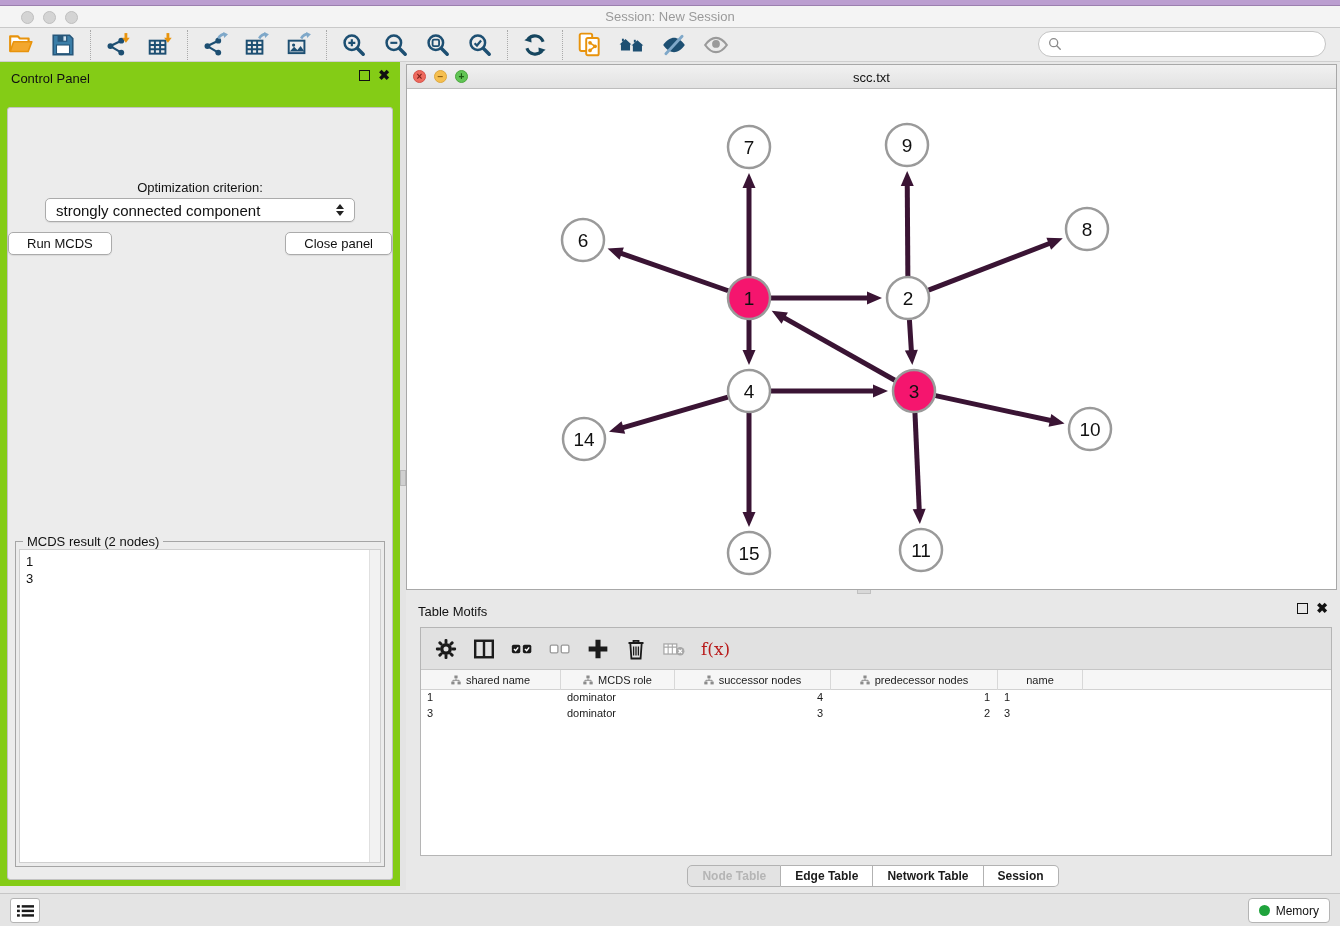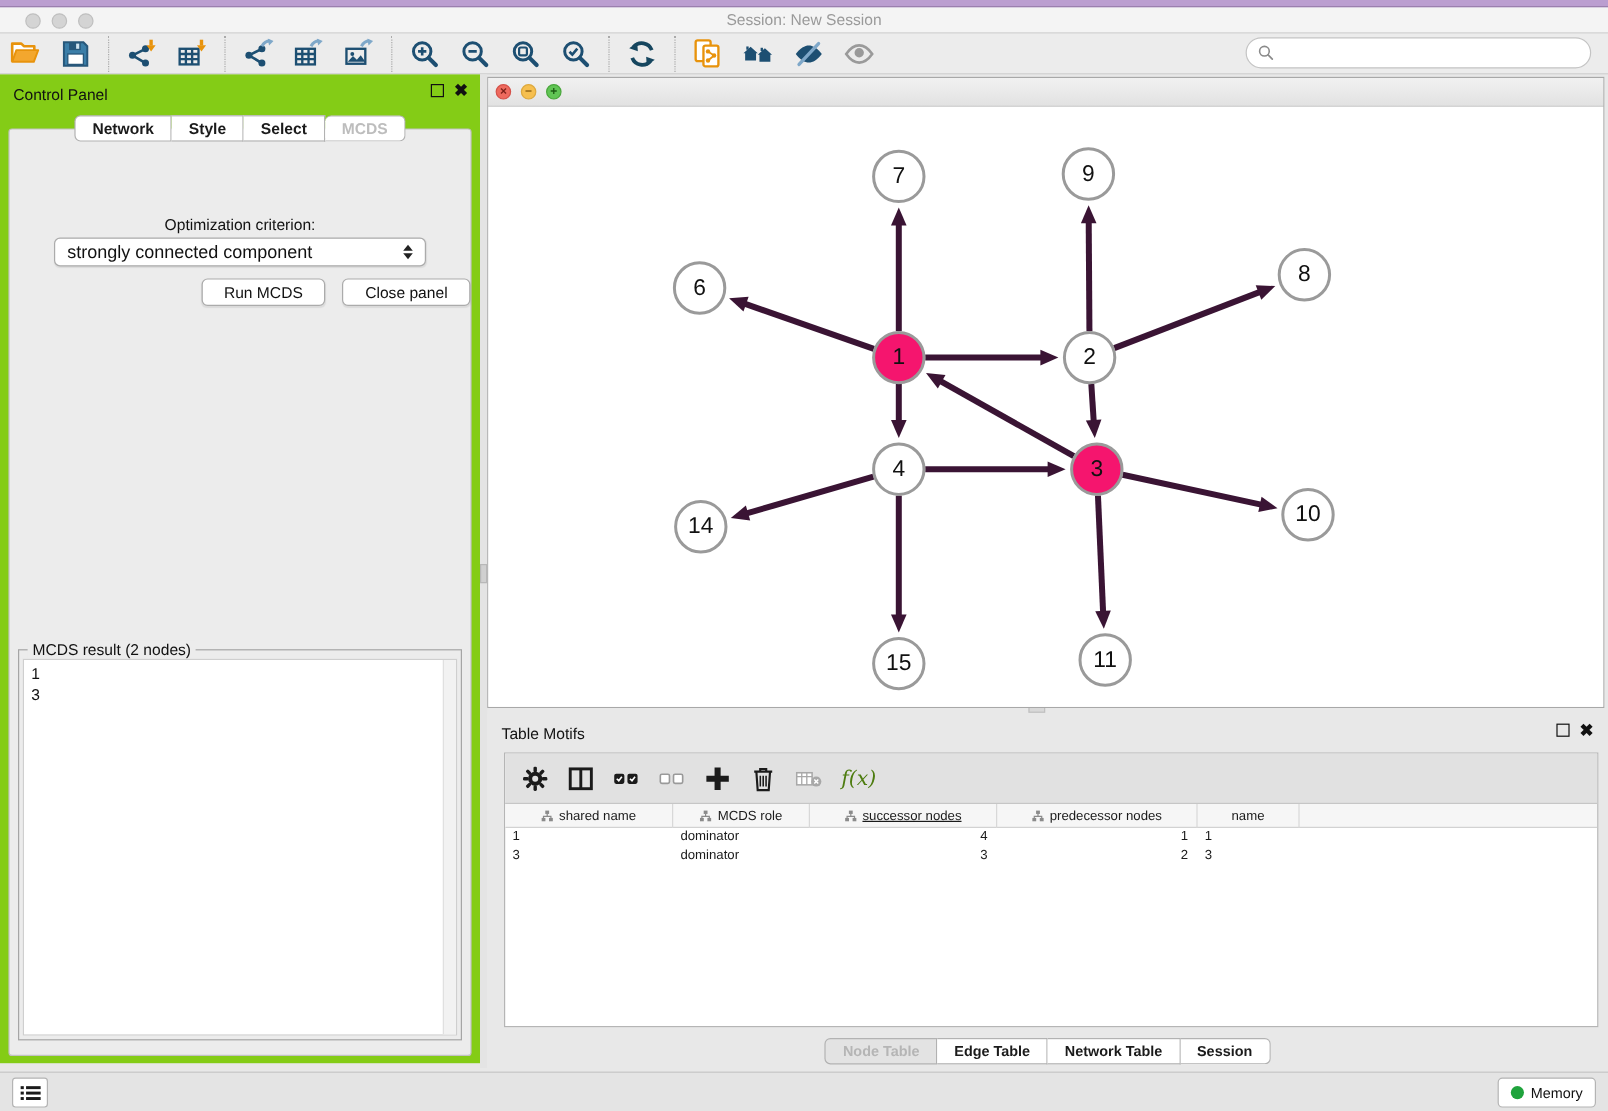--- a/index.html
+++ b/index.html
@@ -33,21 +33,21 @@
   .seg:first-child { border-left:1px solid #b2b2b2; border-radius:5px 0 0 5px; }
   .seg:last-child { border-radius:0 5px 5px 0; }
   .seg.active { color:#bdbdbd; box-shadow:0 -1px 0 #fff inset; border-radius:5px 5px 5px 0; }
   .cp-box { position:absolute; left:7px; right:7px; top:45px; bottom:6px; background:#ececec; border:1px solid #c2c2c2; border-radius:3px;padding-left:20px; }
   .opt-label { position:absolute; left:0; right:0; top:72px; text-align:center; font-size:13px; color:#111; }
   .combo { position:absolute; left:37px; right:37px; top:90px; height:24px; background:#fff; border:1px solid #ababab; border-radius:5px; display:flex; align-items:center; padding:0 10px; font-size:15px; color:#111; box-shadow:0 1px 1px rgba(0,0,0,.08); }
   .combo .chev { margin-left:auto; display:flex; flex-direction:column; gap:2px; }
   .combo .chev i { width:0; height:0; border-left:4px solid transparent; border-right:4px solid transparent; display:block; }
   .chev .up { border-bottom:5px solid #222; }
   .chev .dn { border-top:5px solid #222; }
-  .btn-row { position:absolute; left:0; right:0; top:124px; display:flex; justify-content:flex-end; gap:14px; }
+  .btn-row { position:absolute; left:0; right:0; top:124px; display:flex; justify-content:space-between; gap:14px; }
   .mac-btn { height:23px; background:#fff; border:1px solid #ababab; border-radius:5px; padding:0 18px; font-size:13px; color:#111; display:flex; align-items:center; box-shadow:0 1px 1px rgba(0,0,0,.08); }
   .groupbox { position:absolute; left:7px; right:7px; top:433px; bottom:12px; border:1px solid #a5a5a5; }
   .groupbox-label { position:absolute; left:7px; top:-8px; background:#ececec; padding:0 4px; font-size:13px; color:#111; }
   .result-area { position:absolute; left:3px; right:3px; top:7px; bottom:3px; background:#fff; border:1px solid #cfcfcf; }
   .result-text { position:absolute; left:6px; top:3px; font-size:13px; color:#111; line-height:17px; white-space:pre; }
   .result-scroll { position:absolute; right:0; top:0; bottom:0; width:11px; background:#f2f2f2; border-left:1px solid #e0e0e0; }
 
   
   .vsplit { position:absolute; left:400px; top:62px; width:6px; height:828px; background:#e4e4e4; }
   .vsplit .handle { position:absolute; left:0; top:408px; width:6px; height:16px; background:#d0d0d0; border:1px solid #b8b8b8; }
@@ -63,21 +63,21 @@
   .tl-grn { left:48px; background:#61c555; border:1px solid #4aa73c; color:#1c5c14; }
   .net-canvas { position:absolute; left:0; top:24px; width:929px; height:500px; background:#fff; }
 
   
   .table-panel { position:absolute; left:406px; top:595px; width:934px; height:295px; background:#e8e8e8; }
   .tp-head { position:relative; height:26px; }
   .table-box { position:absolute; left:14px; right:8px; top:32px; height:229px; background:#fff; border:1px solid #b5b5b5; }
   .tt-strip { position:absolute; left:0; right:0; top:0; height:42px; background:#e1e1e1; border-bottom:1px solid #c6c6c6; display:flex; align-items:center; padding-left:10px; }
   .tti { width:30px; height:30px; display:flex; align-items:center; justify-content:center; margin-right:8px; }
   .tti svg { width:22px; height:22px; }
-  .tti.fx { font-family:"DejaVu Serif",serif; font-style:italic; font-size:17px; color:#4d7c0f; width:auto; padding:0 4px; }
+  .tti.fx { font-family:"DejaVu Serif",serif; font-size:17px; color:#b91c1c; width:auto; padding:0 4px; }
   .tbl { position:absolute; left:0; right:0; top:42px; bottom:0; overflow:hidden; }
   .tbl-header { display:flex; height:20px; background:#f6f6f6; border-bottom:1px solid #d2d2d2; }
   .th { display:flex; align-items:center; justify-content:center; gap:5px; font-size:11px; color:#1b1b1b; border-right:1px solid #d8d8d8; height:20px; }
   .th svg { width:10px; height:10px; }
   .tbl-row { display:flex; height:16px; }
   .td { font-size:11px; color:#1b1b1b; padding:1px 8px 0 6px; height:16px; overflow:hidden; }
   .bottom-tabs { position:absolute; left:0; right:0; top:270px; display:flex; justify-content:center; }
   .btab { height:22px; padding:0 14px; background:#fff; border:1px solid #b2b2b2; border-left:none; font-size:12px; font-weight:bold; color:#1b1b1b; display:flex; align-items:center; }
   .btab:first-child { border-left:1px solid #b2b2b2; border-radius:5px 0 0 5px; }
   .btab:last-child { border-radius:0 5px 5px 0; }
@@ -261,26 +261,20 @@
   </div>
 
   <div class="control-panel">
     <div class="panel-head">
       <span class="panel-title">Control Panel</span>
       <span class="panel-btns">
         <span class="pb-max"></span>
         <span class="pb-close">✖</span>
       </span>
     </div>
-    <div class="seg-tabs" id="cp-tabs">
-        <div class="seg">Network</div>
-        <div class="seg">Style</div>
-        <div class="seg">Select</div>
-        <div class="seg active">MCDS</div>
-      </div>
     <div class="cp-box">
       <div class="opt-label">Optimization criterion:</div>
       <div class="combo">
         <span>strongly connected component</span>
         <span class="chev">
             <i class="up"></i>
             <i class="dn"></i>
           </span>
       </div>
       <div class="btn-row">
@@ -301,20 +295,21 @@
   <div class="vsplit">
       <div class="handle"></div>
     </div>
   <div class="hsplit-handle"></div>
 
   <div class="net-window">
     <div class="net-titlebar">
       <span class="tl tl-red">×</span>
       <span class="tl tl-yel">−</span>
       <span class="tl tl-grn">+</span>
+      <div class="net-title">scc.txt</div>
     </div>
     <svg class="net-canvas" id="graph-svg" viewBox="0 0 929 500">
         <line x1="342" y1="187" x2="342" y2="97" stroke="#3A1434" stroke-width="5"></line>
         <polygon points="342,84 348.5,99 335.5,99" fill="#3A1434"></polygon>
         <line x1="321.23121807335133" y1="201.7434376400866" x2="212.81738614269537" y2="163.86390600166465" stroke="#3A1434" stroke-width="5"></line>
         <polygon points="200.54492409513023,159.5759373344431 216.84944156054692,158.38736246514694 212.56147289332537,170.65982451271205" fill="#3A1434"></polygon>
         <line x1="364" y1="209" x2="462" y2="209" stroke="#3A1434" stroke-width="5"></line>
         <polygon points="475,209 460,215.5 460,202.5" fill="#3A1434"></polygon>
         <line x1="342" y1="231" x2="342" y2="263" stroke="#3A1434" stroke-width="5"></line>
         <polygon points="342,276 335.5,261 348.5,261" fill="#3A1434"></polygon>
@@ -448,21 +443,21 @@
               <svg viewBox="0 0 10 10">
                 <g fill="#8b8b8b">
                   <rect x="3.4" y="0.5" width="3.2" height="2.8"></rect>
                   <rect x="0.3" y="6.6" width="3.2" height="2.8"></rect>
                   <rect x="6.5" y="6.6" width="3.2" height="2.8"></rect>
                 </g>
                 <path d="M5 3.3v2M1.9 6.6V5.3h6.2v1.3" stroke="#8b8b8b" fill="none" stroke-width="1"></path>
               </svg>
               <span>MCDS role</span>
             </div>
-            <div class="th" style="width: 156px; text-decoration: underline;">
+            <div class="th" style="width: 156px;">
               <svg viewBox="0 0 10 10">
                 <g fill="#8b8b8b">
                   <rect x="3.4" y="0.5" width="3.2" height="2.8"></rect>
                   <rect x="0.3" y="6.6" width="3.2" height="2.8"></rect>
                   <rect x="6.5" y="6.6" width="3.2" height="2.8"></rect>
                 </g>
                 <path d="M5 3.3v2M1.9 6.6V5.3h6.2v1.3" stroke="#8b8b8b" fill="none" stroke-width="1"></path>
               </svg>
               <span>successor nodes</span>
             </div>

